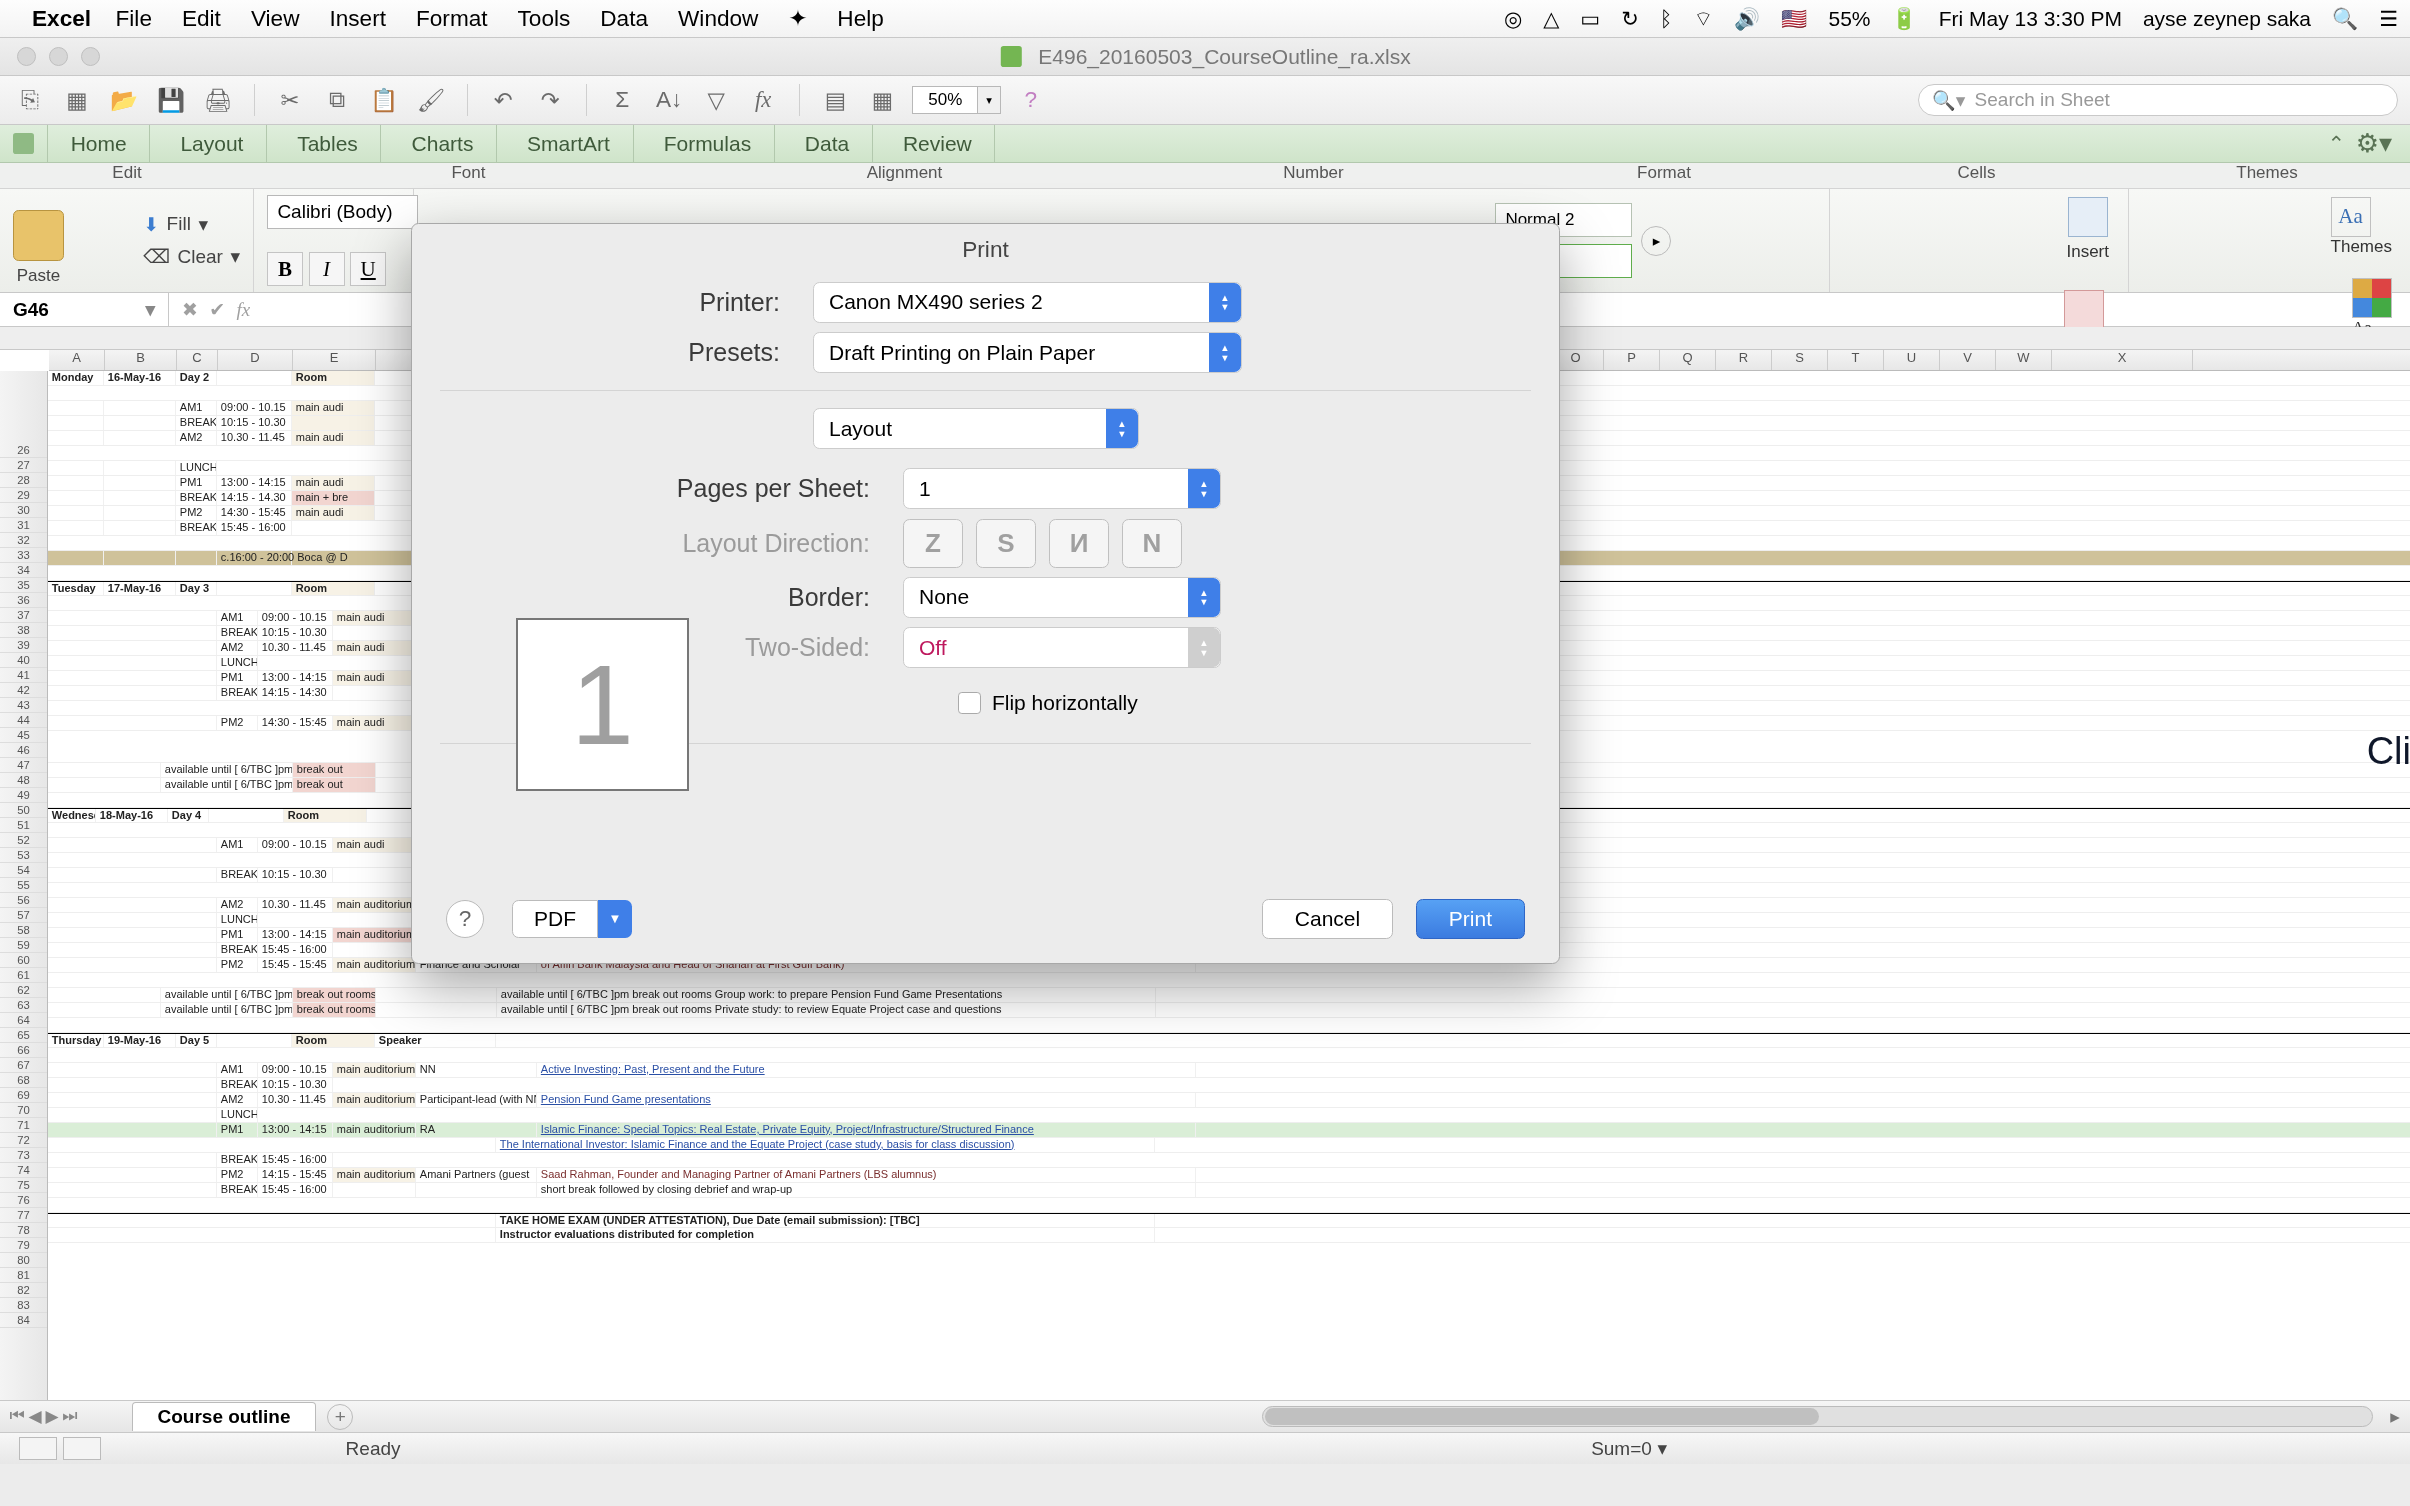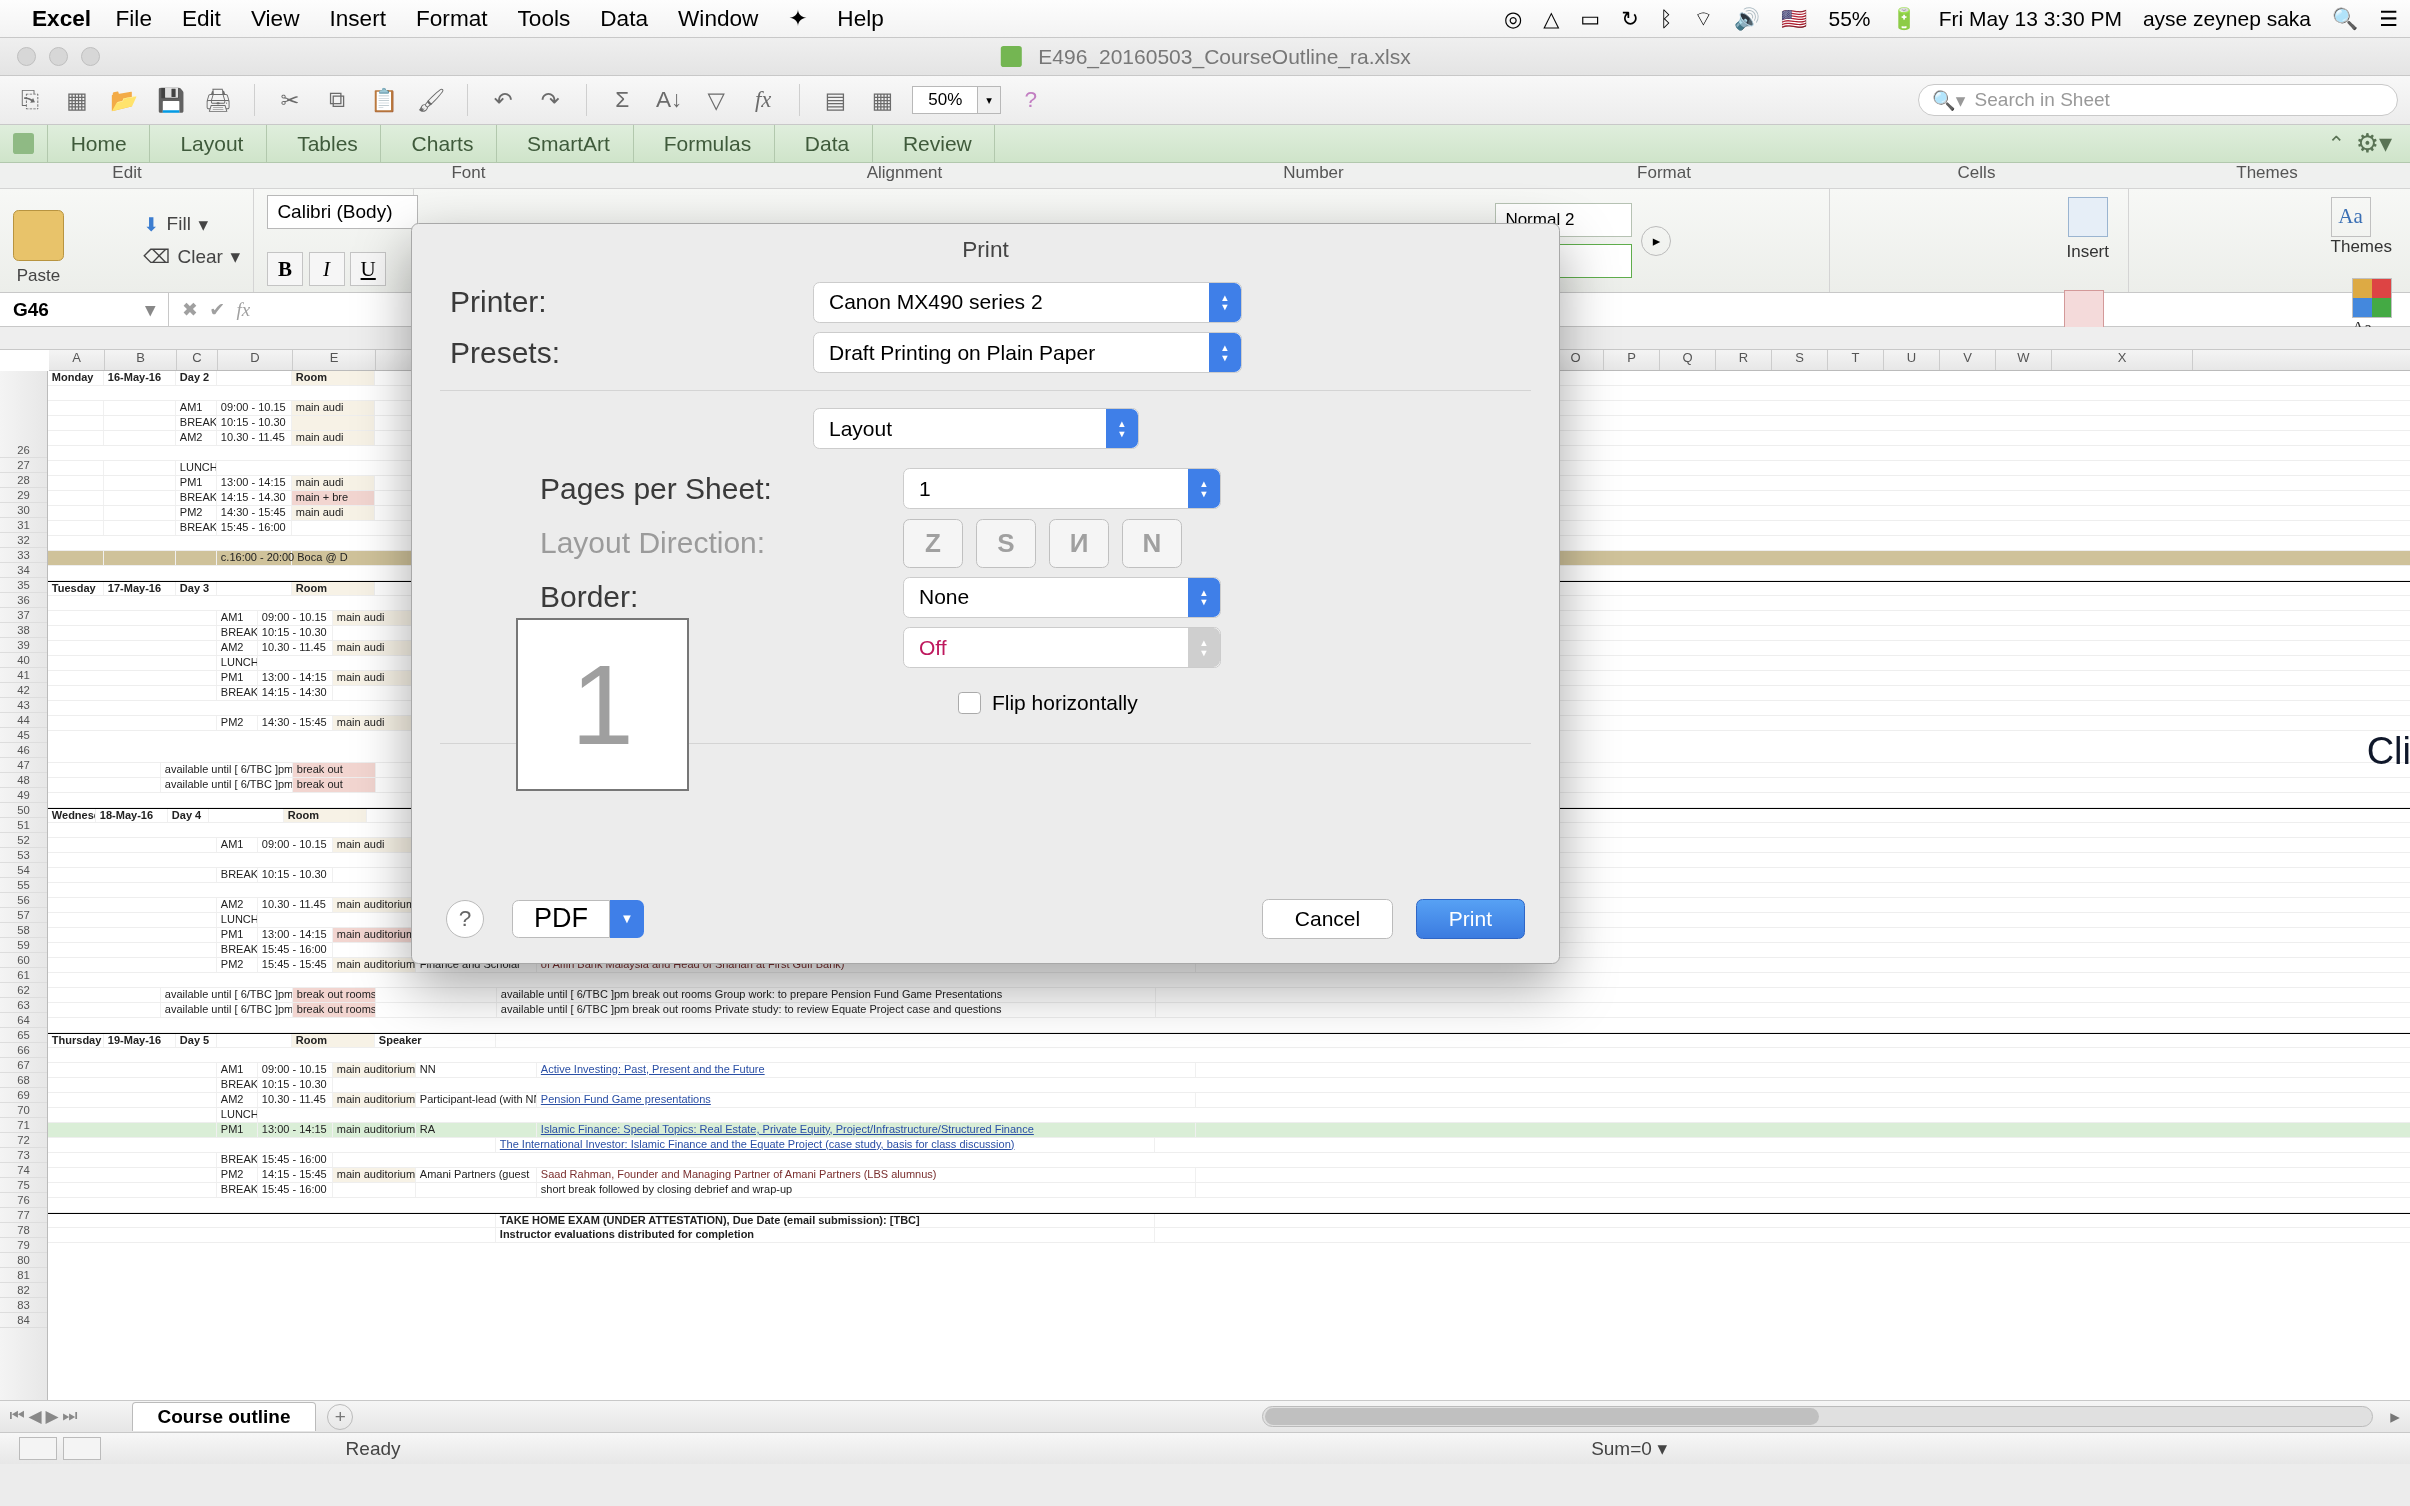--- a/index.html
+++ b/index.html
@@ -98,37 +98,37 @@
 .status { height:32px; background:linear-gradient(#f7f7f7,#e7e7e7); border-top:0.9px solid #c8c8c8; display:flex; align-items:center; padding:0 19px; font-size:19px; color:#444; }
 .status .views { display:flex; gap:5.6px; margin-right:245px; }
 .status .views div { width:38px; height:22.6px; border:0.9px solid #bbb; background:#f4f4f4; }
 .status .sum { margin-left:auto; margin-right:725px; display:flex; align-items:center; gap:5.6px; }
 
 
 .printdlg { position:absolute; left:411px; top:223px; width:1149px; height:741px; background:#ececec; border:0.9px solid #a8a8a8; border-radius:7.5px; box-shadow:0 22.6px 56px rgba(0,0,0,.35); z-index:1000; }
 .printdlg .dtitle { text-align:center; font-size:22.6px; color:#444; padding:13px 0 9.4px; }
 .printdlg .sect { padding:0 38px; }
 .printdlg .row { display:flex; align-items:center; margin:9.4px 0; }
-.printdlg .lbl { width:363px; padding-right:5px; font-size:30px; color:#3a3a3a; }
+.printdlg .lbl { width:363px; text-align:right; padding-right:33px; font-size:25px; color:#3a3a3a; }
 .printdlg .lbl.dis { color:#9b9b9b; }
 .printdlg .sel { height:41px; background:#fff; border:0.9px solid #ccc; border-radius:6.6px; display:flex; align-items:center; padding:0 15px; font-size:21px; position:relative; }
 .printdlg .sel .cap { position:absolute; right:0; top:0; bottom:0; width:32px; background:#3f7fe8; border-radius:0 6.6px 6.6px 0; display:flex; flex-direction:column; align-items:center; justify-content:center; }
 .printdlg .sel .cap::before { content:"▲"; color:#fff; font-size:9.4px; line-height:9.4px; }
 .printdlg .sel .cap::after { content:"▼"; color:#fff; font-size:9.4px; line-height:9.4px; }
 .printdlg .sel.dis .cap { background:#cfcfcf; }
 .printdlg hr { border:none; border-top:0.9px solid #d4d4d4; margin:17px 28px; }
 .printdlg .preview { position:absolute; left:104px; top:394px; width:173px; height:173px; background:#fff; border:2.8px solid #777; display:flex; align-items:center; justify-content:center; font-size:113px; color:#9f9f9f; font-weight:300; font-family:"Helvetica Neue"; }
 .printdlg .direct { display:flex; gap:13px; }
 .printdlg .direct .b { width:60px; height:49px; border:0.9px solid #c0c0c0; border-radius:6.6px; background:#f5f5f5; display:flex; align-items:center; justify-content:center; color:#a0a0a0; font-size:26px; font-weight:700; }
 .printdlg .chk { display:flex; align-items:center; gap:11.3px; margin-left:508px; margin-top:22.6px; font-size:21px; }
 .printdlg .chk .box { width:22.6px; height:22.6px; border:0.9px solid #aaa; border-radius:3.8px; background:#fff; }
 .printdlg .btns { position:absolute; bottom:24.5px; left:34px; right:34px; display:flex; align-items:center; }
 .printdlg .help { width:38px; height:38px; border:0.9px solid #bbb; border-radius:50%; display:flex; align-items:center; justify-content:center; color:#666; font-size:22.6px; background:#fff; }
 .printdlg .pdf { margin-left:28px; display:flex; align-items:center; }
-.printdlg .pdf .main { height:38px; padding:0 21px; background:#fff; border:0.9px solid #bbb; border-radius:6.6px 0 0 6.6px; font-size:27px; display:flex; align-items:center; }
+.printdlg .pdf .main { height:38px; padding:0 21px; background:#fff; border:0.9px solid #bbb; border-radius:6.6px 0 0 6.6px; font-size:21px; display:flex; align-items:center; }
 .printdlg .pdf .dd { width:34px; height:38px; background:#3f7fe8; border-radius:0 6.6px 6.6px 0; display:flex; align-items:center; justify-content:center; color:#fff; font-size:13px; }
 .printdlg .btn { height:40px; padding:0 32px; border:0.9px solid #bbb; border-radius:6.6px; background:#fff; font-size:21px; display:flex; align-items:center; }
 .printdlg .btn.primary { background:linear-gradient(#57a1f4,#3b7be0); color:#fff; border-color:#2f66c6; }
 </style>
 </head>
 <body>
 
 <div class="menubar">
   <span class="apple"></span>
   <span class="app">Excel</span>

